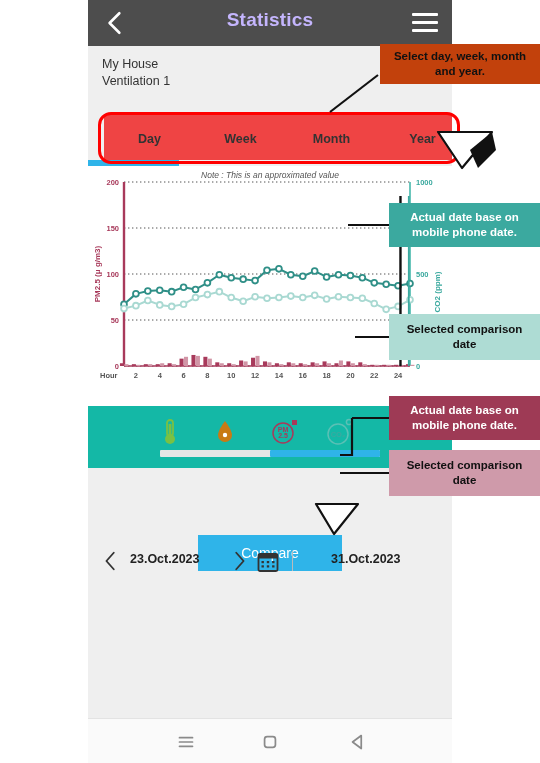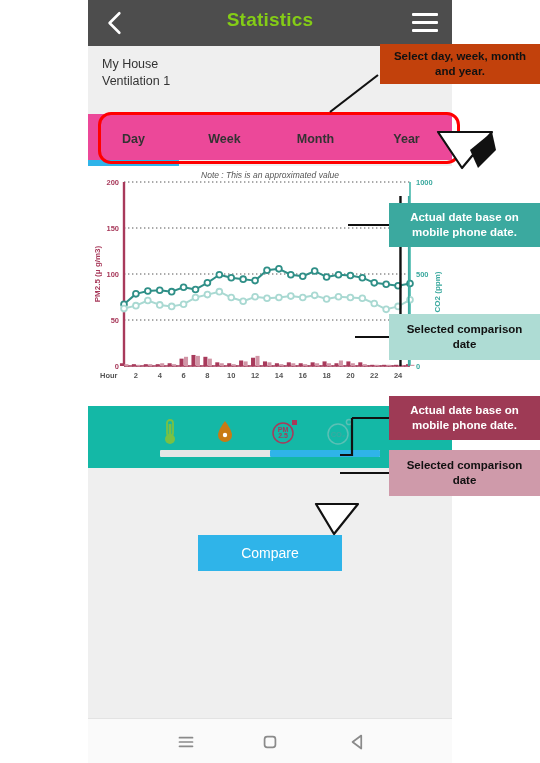--- a/index.html
+++ b/index.html
@@ -5,32 +5,32 @@
   html,body{margin:0;padding:0;background:#ffffff;}
   body{width:540px;height:763px;position:relative;overflow:hidden;
        font-family:"Liberation Sans","DejaVu Sans",sans-serif;}
 
   
   #phone{position:absolute;left:88px;top:0;width:364px;height:763px;background:#efefef;overflow:hidden;}
 
   
   #titlebar{position:absolute;left:0;top:0;width:364px;height:46px;background:#4d4d4d;}
   #back-icon{position:absolute;left:14px;top:10px;width:26px;height:26px;cursor:pointer;}
-  #title{position:absolute;left:0;top:9px;width:364px;text-align:center;color:#84cc16;
+  #title{position:absolute;left:0;top:9px;width:364px;text-align:center;color:#c4b5fd;
          font-size:19px;font-weight:bold;letter-spacing:.2px;}
   #menu-icon{position:absolute;right:14px;top:13px;width:26px;height:20px;cursor:pointer;}
   #menu-icon i{display:block;height:3px;background:#fff;margin-bottom:5px;border-radius:1px;}
 
   
   #devhead{position:absolute;left:0;top:46px;width:364px;height:68px;background:#efefef;text-align:right;}
   #dev-l1{position:absolute;left:14px;top:11px;font-size:12.5px;color:#333;}
   #dev-l2{position:absolute;left:14px;top:28px;font-size:12.5px;color:#333;}
 
   
-  #tabs{position:absolute;left:0;top:114px;width:364px;height:56px;background:#ec4899;}
+  #tabs{position:absolute;left:16px;top:114px;width:364px;height:56px;background:#ef4444;}
   .tab{position:absolute;top:18px;width:91px;text-align:center;font-size:12.5px;
        font-weight:bold;color:#333;cursor:pointer;}
   #tab-indicator{position:absolute;left:0;top:160px;width:91px;height:6px;background:#2fb4e9;}
   #tabs-strip-bg{position:absolute;left:0;top:160px;width:364px;height:6px;background:#efefef;}
 
   
   #chart-area{position:absolute;left:0;top:166px;width:364px;height:240px;background:#fff;}
   #note{position:absolute;left:0;top:4px;width:364px;text-align:center;font-size:8.5px;color:#555;font-style:italic;}
   svg{display:block;}
 
@@ -275,20 +275,43 @@
         <circle cx="24" cy="4" r="2.6" fill="none" stroke="#5bc0b5" stroke-width="1.5"></circle>
       </svg>
     </div>
 
     <div id="sensor-underline-bg"></div>
     <div id="sensor-underline"></div>
   </div>
 
   <div id="compare-btn">Compare</div>
 
+  <div id="daterow">
+    <svg id="date-prev" viewBox="0 0 24 24">
+      <path d="M15 3 L7 12 L15 21" fill="none" stroke="#333" stroke-width="2" stroke-linecap="round" stroke-linejoin="round"></path>
+    </svg>
+    <div id="date-actual">23.Oct.2023</div>
+    <svg id="date-next" viewBox="0 0 24 24">
+      <path d="M9 3 L17 12 L9 21" fill="none" stroke="#333" stroke-width="2" stroke-linecap="round" stroke-linejoin="round"></path>
+    </svg>
+    <svg id="cal-icon" viewBox="0 0 24 24">
+      <rect x="2.5" y="4" width="19" height="17" rx="1.5" fill="none" stroke="#333" stroke-width="1.8"></rect>
+      <rect x="2.5" y="4" width="19" height="4.5" fill="#333"></rect>
+      <g fill="#333">
+        <rect x="5.5" y="11" width="2.4" height="2.2"></rect>
+          <rect x="10.8" y="11" width="2.4" height="2.2"></rect>
+        <rect x="16.1" y="11" width="2.4" height="2.2"></rect>
+        <rect x="5.5" y="15.3" width="2.4" height="2.2"></rect>
+          <rect x="10.8" y="15.3" width="2.4" height="2.2"></rect>
+        <rect x="16.1" y="15.3" width="2.4" height="2.2"></rect>
+      </g>
+    </svg>
+    <div id="date-div"></div>
+    <div id="date-compare">31.Oct.2023</div>
+  </div>
 
   <div id="navbar">
     <svg class="navb" style="left:78px" viewBox="0 0 24 24">
       <g stroke="#8a8a8a" stroke-width="1.6" stroke-linecap="round">
         <line x1="6" y1="8" x2="18" y2="8"></line>
           <line x1="6" y1="12" x2="18" y2="12"></line>
           <line x1="6" y1="16" x2="18" y2="16"></line>
       </g>
     </svg>
     <svg class="navb" style="left:162px" viewBox="0 0 24 24">

